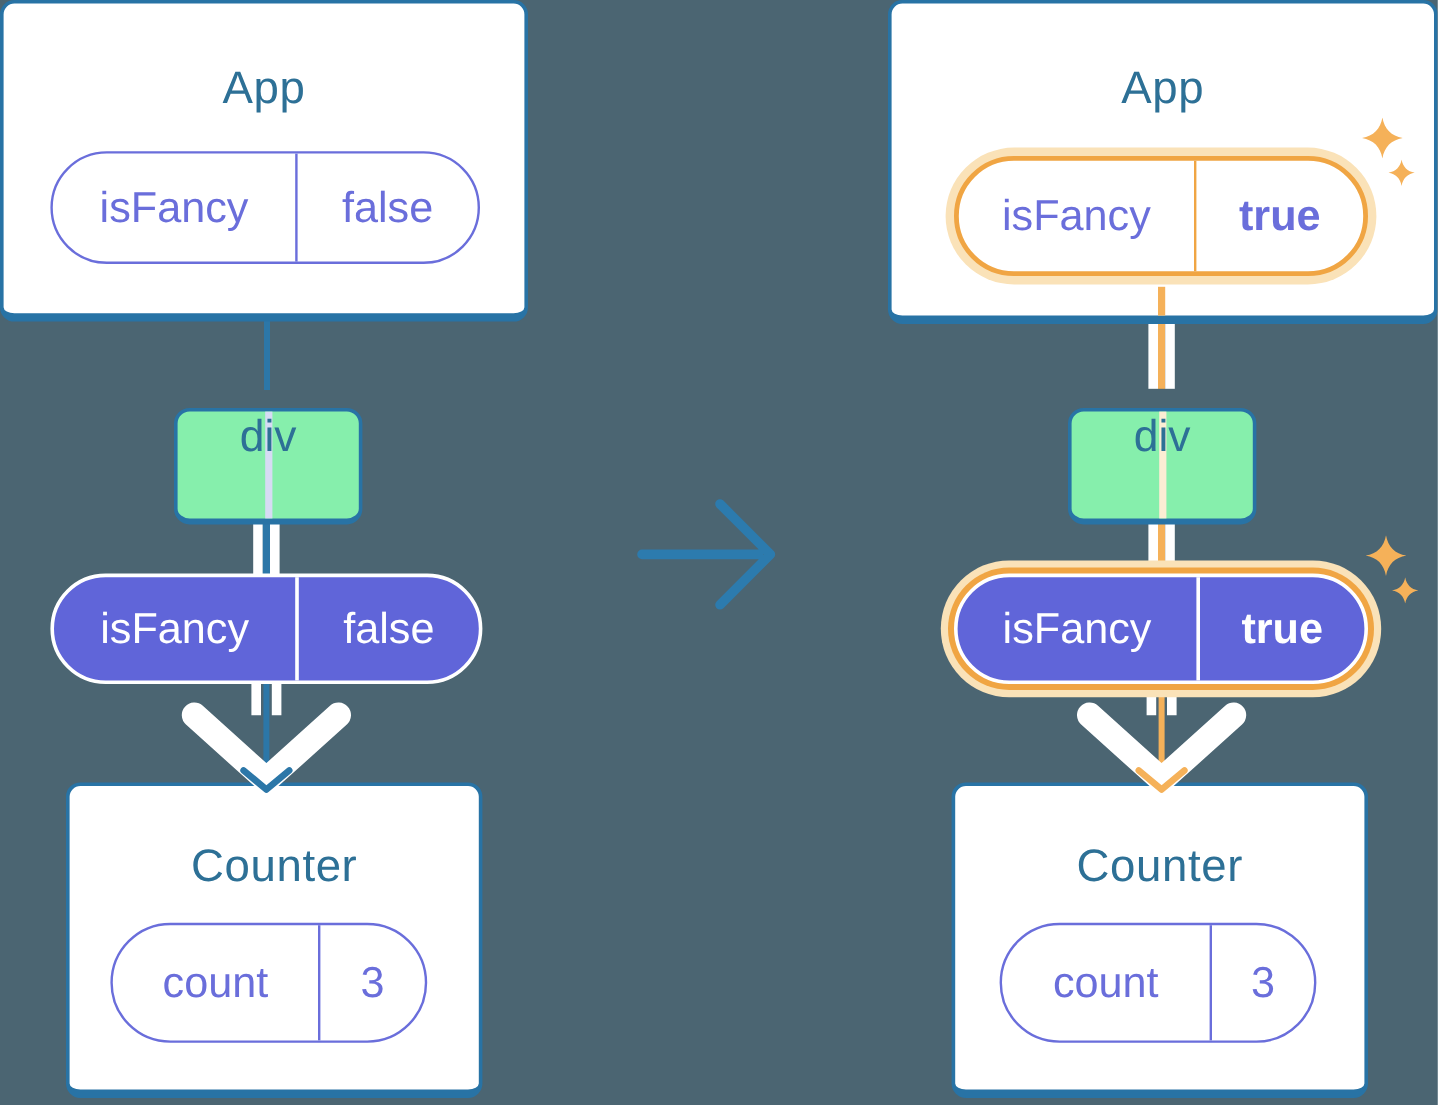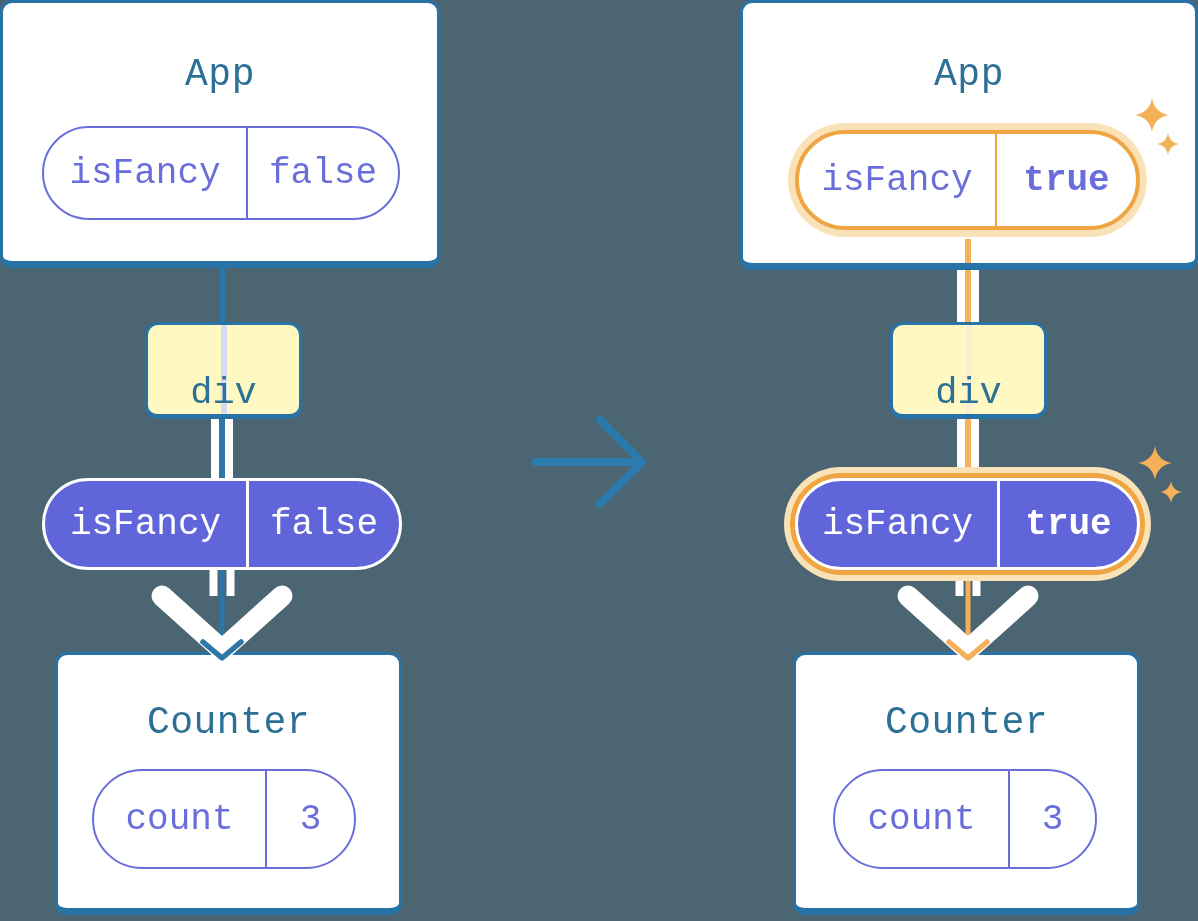--- a/index.html
+++ b/index.html
@@ -1,36 +1,36 @@
 <!DOCTYPE html>
 <html><head>
 <meta charset="utf-8">
 <style>
   html,body{margin:0;padding:0;}
   .stage{
     position:relative;width:1198px;height:921px;overflow:hidden;
     background:#4B6572;
-    font-family:Liberation Mono, monospace;
+    font-family:Liberation Sans, sans-serif;
     -webkit-font-smoothing:antialiased;
   }
   
   .card{
     position:absolute;background:#fff;z-index:1;
     border:3px solid #2873A5;border-bottom-width:7px;border-radius:12px;
     box-sizing:border-box;
   }
   .node-title{
     position:absolute;left:0;right:0;text-align:center;
     font-size:38px;font-weight:500;color:#2D7096;letter-spacing:.5px;
   }
   .divnode{
-    position:absolute;background:#fef9c3;z-index:1;box-sizing:border-box;
+    position:absolute;background:#86efac;z-index:1;box-sizing:border-box;
     border:3px solid #2873A5;border-bottom-width:5px;border-radius:13px;
-    display:flex;align-items:flex-end;justify-content:center;
-    font-size:37px;font-weight:500;color:#2D7096;
+    display:flex;align-items:flex-start;justify-content:center;
+    font-size:37px;font-weight:500;color:#2D7096;margin-top:18px;
   }
   .divnode .label{position:relative;z-index:2;}
   .stripe{position:absolute;top:0;bottom:0;left:50%;transform:translateX(-50%);width:6px;z-index:1;}
   .stripe.lav{background:#D6DBF4;}
   .stripe.cream{background:#FCEDD4;}
   
   .pill{
     position:absolute;display:flex;align-items:stretch;box-sizing:border-box;
     border-radius:999px;font-size:36px;z-index:3;
   }

